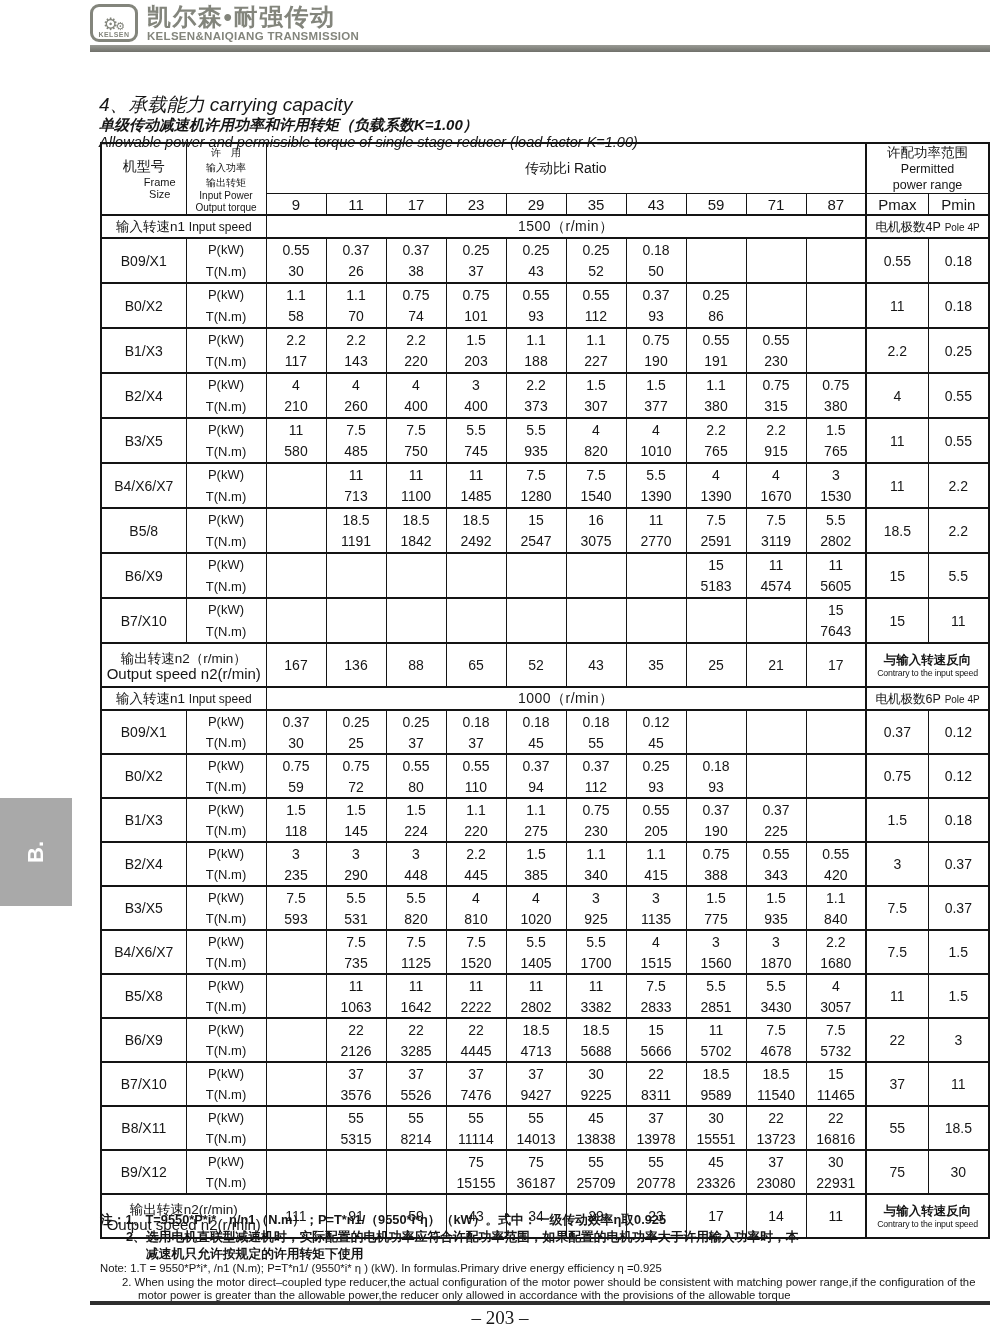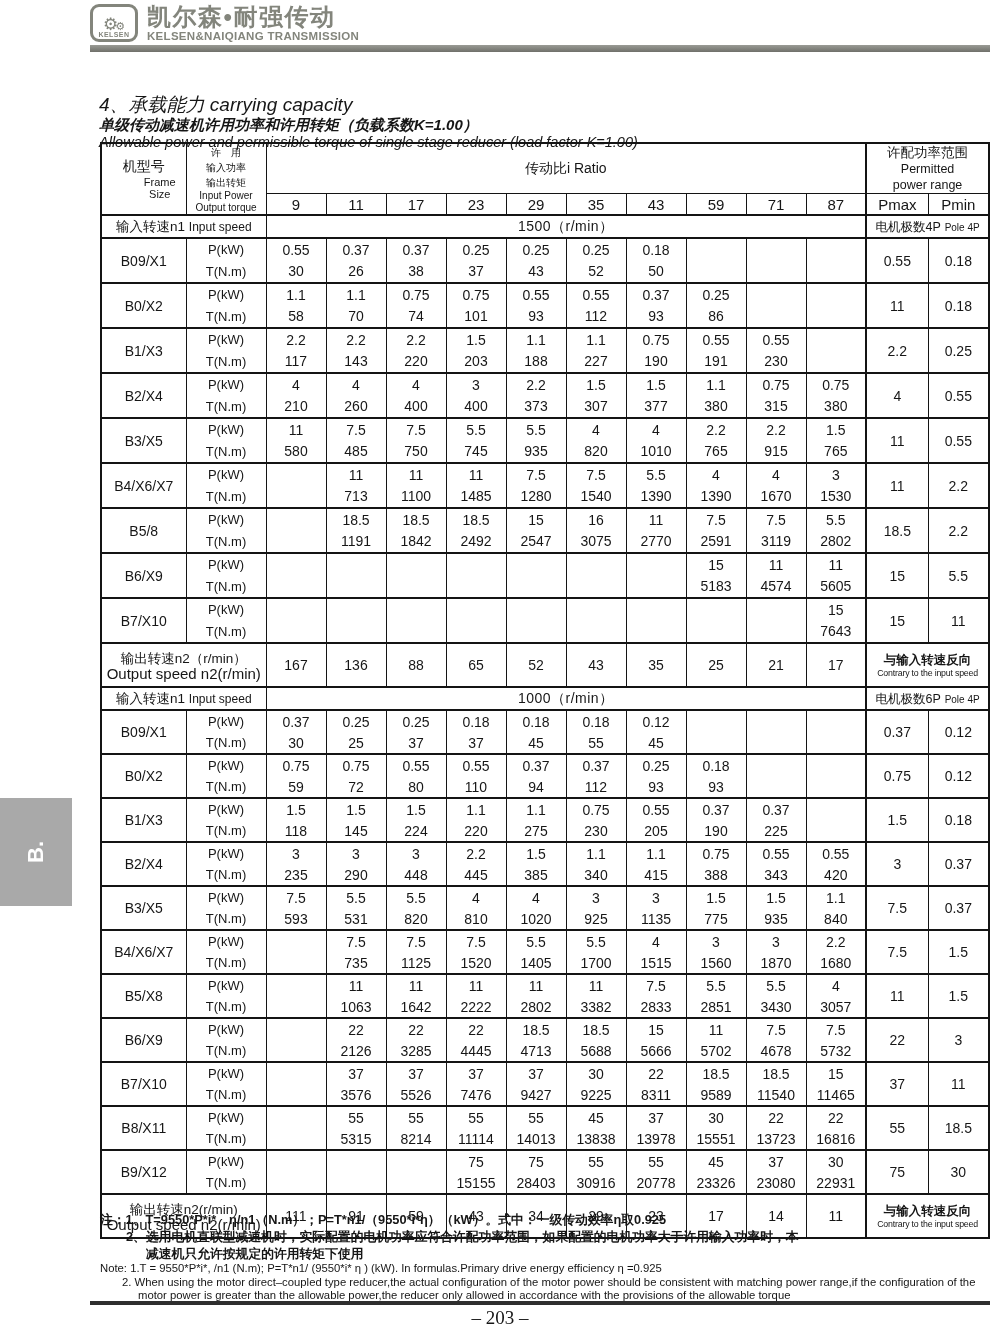--- a/index.html
+++ b/index.html
@@ -1561,27 +1561,27 @@
           </td>
           <td>
             <div class="s2">
               <div>75</div>
               <div>15155</div>
             </div>
           </td>
           <td>
             <div class="s2">
               <div>75</div>
-              <div>28403</div>
+              <div>36187</div>
             </div>
           </td>
           <td>
             <div class="s2">
               <div>55</div>
-              <div>30916</div>
+              <div>25709</div>
             </div>
           </td>
           <td>
             <div class="s2">
               <div>55</div>
               <div>20778</div>
             </div>
           </td>
           <td>
             <div class="s2">

